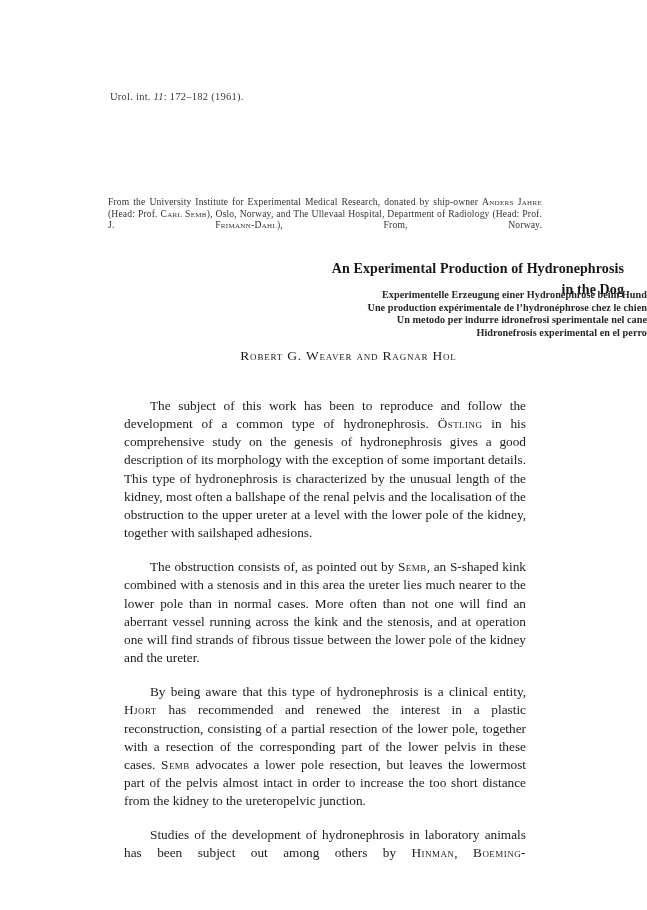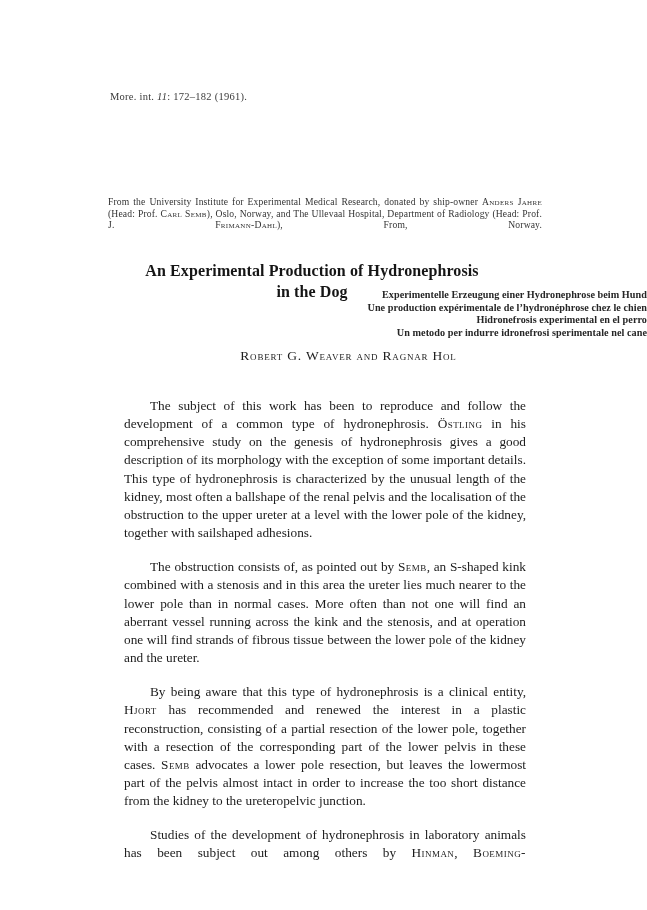--- a/index.html
+++ b/index.html
@@ -57,22 +57,22 @@
     font-variant: small-caps;
     letter-spacing: 0.3px;
   }
 
   
   .title {
     position: absolute;
     top: 249px;
     left: 0;
     width: 624px;
-    text-align: center;
-    font-size: 16px;
+    text-align: right;
+    font-size: 14px;
     font-weight: bold;
     line-height: 21px;
     letter-spacing: 0.1px;
     color: #151515;
   }
 
   
   .subtitles {
     position: absolute;
     top: 289px;
@@ -122,38 +122,38 @@
     font-variant: small-caps;
     letter-spacing: 0.45px;
   }
 </style>
 </head>
 <body>
 
 <div class="page">
 
   <div class="journal-line">
-    <span>More. int.</span>
+    <span>Urol. int.</span>
     <span class="vol">11</span><span>: 172–182 (1961).</span>
   </div>
 
   <div class="affiliation">
     <span>From the University Institute for Experimental Medical Research, donated by ship-owner </span><span class="sc">Anders Jahre</span><span> (Head: Prof. </span><span class="sc">Carl Semb</span><span>), Oslo, Norway, and The Ullevaal Hospital, Department of Radiology (Head: Prof. J. </span><span class="sc">Frimann-Dahl</span><span>), From, Norway.</span>
   </div>
 
   <h1 class="title">
     <span>An Experimental Production of Hydronephrosis</span><br>
     <span>in the Dog</span>
   </h1>
 
   <div class="subtitles">
     <div>Experimentelle Erzeugung einer Hydronephrose beim Hund</div>
     <div>Une production expérimentale de l’hydronéphrose chez le chien</div>
+    <div>Un  metodo per indurre idronefrosi sperimentale nel cane</div>
     <div>Hidronefrosis experimental en el perro</div>
-    <div>Un  metodo per indurre idronefrosi sperimentale nel cane</div>
   </div>
 
   <div class="authors">Robert G. Weaver and Ragnar Hol</div>
 
   <div class="body-text">
 
     <p><span>The subject of this work has been to reproduce and follow the development of a common type of hydronephrosis. </span><span class="sc">Östling</span><span> in his comprehensive study on the genesis of hydronephrosis gives a good description of its morphology with the exception of some important details. This type of hydronephrosis is characterized by the unusual length of the kidney, most often a ballshape of the renal pelvis and the localisation of the obstruction to the upper ureter at a level with the lower pole of the kidney, together with sailshaped adhesions.</span></p>
 
     <p><span>The obstruction consists of, as pointed out by </span><span class="sc">Semb</span><span>, an S-shaped kink combined with a stenosis and in this area the ureter lies much nearer to the lower pole than in normal cases. More often than not one will find an aberrant vessel running across the kink and the stenosis, and at operation one will find strands of fibrous tissue between the lower pole of the kidney and the ureter.</span></p>
 

